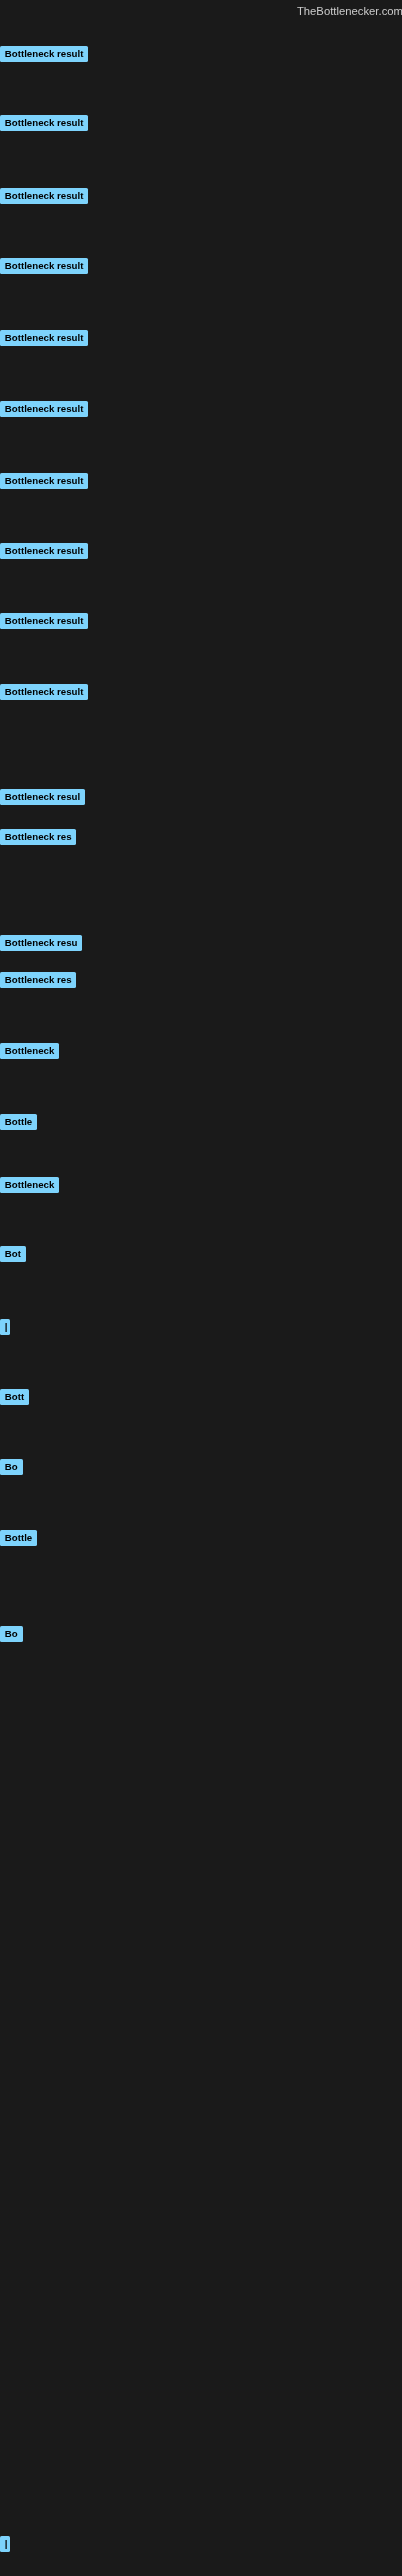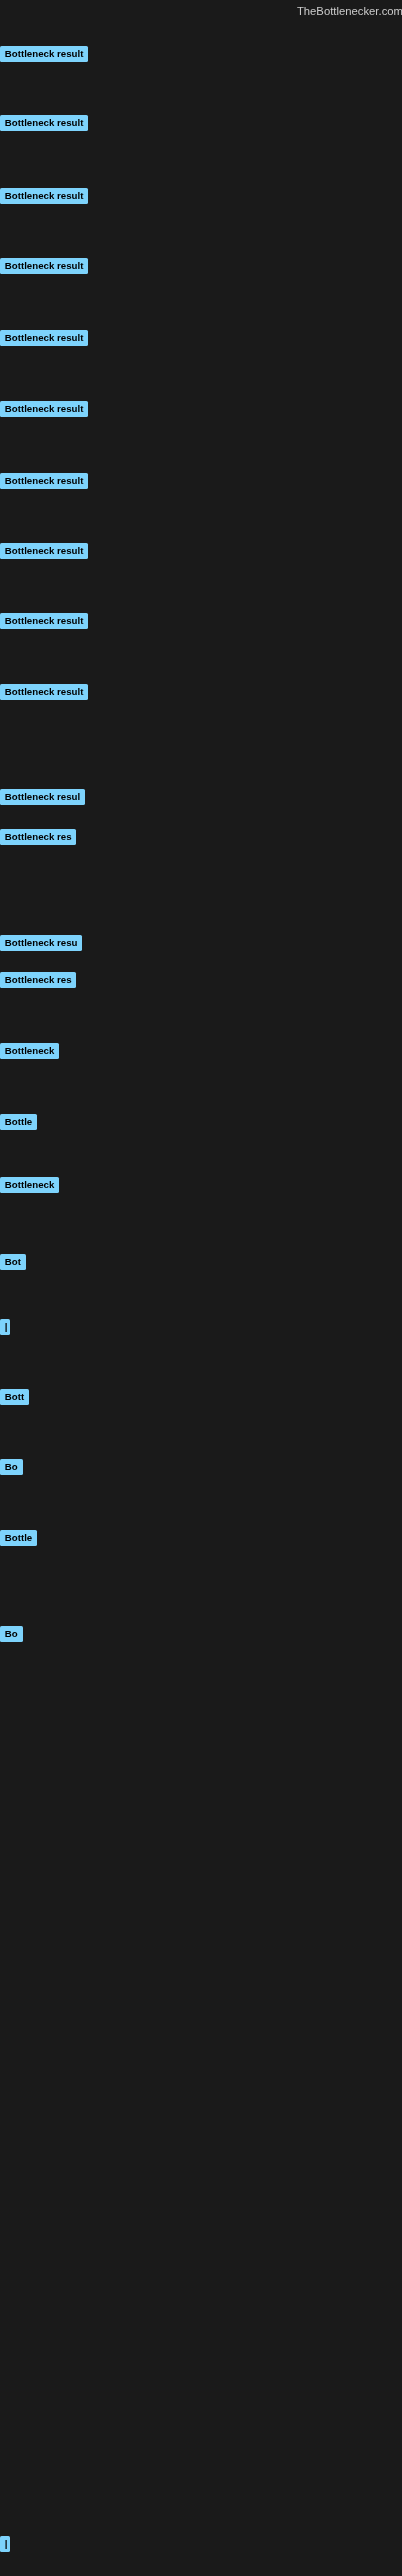--- a/index.html
+++ b/index.html
@@ -58,20 +58,20 @@
 <div class="result-row" style="top: 543px; left: 0px;"><span class="bottleneck-badge" style="max-width: 121px;">Bottleneck result</span></div>
 <div class="result-row" style="top: 613px; left: 0px;"><span class="bottleneck-badge" style="max-width: 117px;">Bottleneck result</span></div>
 <div class="result-row" style="top: 684px; left: 0px;"><span class="bottleneck-badge" style="max-width: 113px;">Bottleneck result</span></div>
 <div class="result-row" style="top: 789px; left: 0px;"><span class="bottleneck-badge" style="max-width: 105px;">Bottleneck resul</span></div>
 <div class="result-row" style="top: 829px; left: 0px;"><span class="bottleneck-badge" style="max-width: 95px;">Bottleneck res</span></div>
 <div class="result-row" style="top: 935px; left: 0px;"><span class="bottleneck-badge" style="max-width: 93px;">Bottleneck resu</span></div>
 <div class="result-row" style="top: 972px; left: 0px;"><span class="bottleneck-badge" style="max-width: 87px;">Bottleneck res</span></div>
 <div class="result-row" style="top: 1043px; left: 0px;"><span class="bottleneck-badge" style="max-width: 72px;">Bottleneck</span></div>
 <div class="result-row" style="top: 1114px; left: 0px;"><span class="bottleneck-badge" style="max-width: 45px;">Bottle</span></div>
 <div class="result-row" style="top: 1177px; left: 0px;"><span class="bottleneck-badge" style="max-width: 63px;">Bottleneck</span></div>
-<div class="result-row" style="top: 1246px; left: 0px;"><span class="bottleneck-badge" style="max-width: 31px; margin-top: 8px;">Bot</span></div>
+<div class="result-row" style="top: 1246px; left: 0px;"><span class="bottleneck-badge" style="max-width: 31px;">Bot</span></div>
 <div class="result-row" style="top: 1319px; left: 0px;"><span class="bottleneck-badge" style="max-width: 6.4px;">|</span></div>
 <div class="result-row" style="top: 1389px; left: 0px;"><span class="bottleneck-badge" style="max-width: 34px;">Bott</span></div>
 <div class="result-row" style="top: 1459px; left: 0px;"><span class="bottleneck-badge" style="max-width: 22.5px;">Bo</span></div>
 <div class="result-row" style="top: 1530px; left: 0px;"><span class="bottleneck-badge" style="max-width: 45px;">Bottle</span></div>
 <div class="result-row" style="top: 1626px; left: 0px;"><span class="bottleneck-badge" style="max-width: 22.5px;">Bo</span></div>
 <div class="result-row" style="top: 2536px; left: 0px;"><span class="bottleneck-badge" style="max-width: 6.4px;">|</span></div>
 
 
 </body></html>

